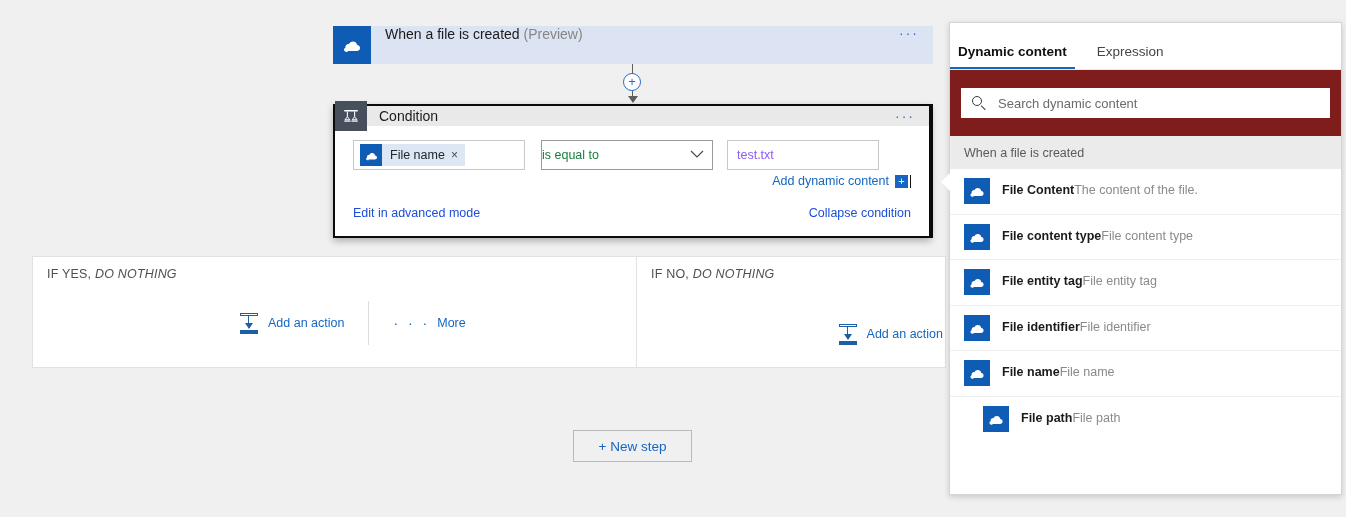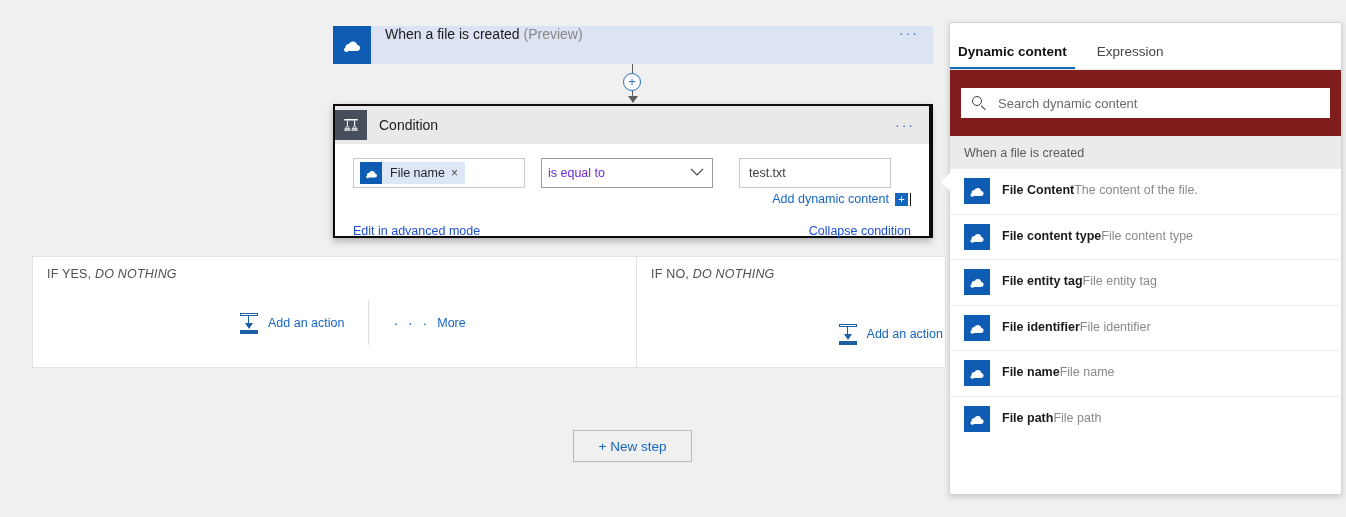--- a/index.html
+++ b/index.html
@@ -44,21 +44,21 @@
     border-left:5px solid transparent;border-right:5px solid transparent;
     border-top:7px solid #605e5c;
   }
 
   
   .cond-card{
     position:absolute;left:333px;top:104px;width:598px;height:134px;
     background:#ffffff;border:2px solid #0b0b0b;box-sizing:border-box;
     box-shadow:0 3px 7px rgba(0,0,0,.28);
   }
-  .cond-head{height:38px;display:flex;align-items:center;background:#e9e9e9;}
+  .cond-head{height:20px;display:flex;align-items:center;background:#e9e9e9;}
   .cond-icon{
     width:32px;height:30px;background:#474f5c;flex:0 0 32px;
     display:flex;align-items:center;justify-content:center;
   }
   .cond-title{margin-left:12px;font-size:14px;color:#1b1b1b;}
   .cond-ellipsis{margin-left:auto;margin-right:14px;color:#3b6ec4;letter-spacing:2px;font-size:14px;line-height:1;}
 
   .cond-body{padding:14px 18px 0 18px;position:relative;}
   .row1{display:flex;align-items:flex-start;}
 
@@ -68,29 +68,29 @@
   }
   .token{
     display:flex;align-items:center;height:22px;background:#dce6f5;
   }
   .token-ico{width:22px;height:22px;background:#0f5cb5;display:flex;align-items:center;justify-content:center;}
   .token-label{padding:0 6px 0 8px;font-size:12.5px;color:#22272e;white-space:nowrap;}
   .token-x{padding-right:7px;color:#4d4d4d;font-size:12px;cursor:pointer;}
 
   .op-select{
     margin-left:16px;width:172px;height:30px;border:1px solid #9a9a9a;background:#fff;
-    box-sizing:border-box;display:flex;align-items:center;padding:0 8px 0 6px;
-    font-size:12.5px;color:#6d28d9;
+    box-sizing:border-box;display:flex;align-items:center;padding:0 8px 0 0;
+    font-size:12.5px;color:#15803d;
   }
   .chev{margin-left:auto;color:#4a4a4a;}
 
   .val-field{
-    margin-left:26px;width:152px;height:30px;border:1px solid #c8c8c8;background:#fff;
+    margin-left:14px;width:152px;height:30px;border:1px solid #c8c8c8;background:#fff;
     box-sizing:border-box;display:flex;align-items:center;padding-left:9px;
-    font-size:12.5px;color:#404040;
+    font-size:12.5px;color:#8b5cf6;
   }
 
   .add-dyn{
     position:absolute;right:18px;top:48px;display:flex;align-items:center;
     font-size:12.5px;color:#1566c0;cursor:pointer;white-space:nowrap;
   }
   .add-dyn .plus-sq{
     margin-left:6px;width:13px;height:13px;background:#1566c0;color:#fff;
     font-size:11px;line-height:13px;text-align:center;
   }
@@ -164,21 +164,21 @@
   .dc-search input::placeholder{color:#6b6b6b;}
   .dc-group{
     height:33px;background:#ebebeb;display:flex;align-items:center;padding-left:14px;
     font-size:12.5px;color:#5a5a5a;
   }
   .dc-list{}
   .dc-item{
     height:44.5px;display:flex;align-items:center;padding:0 14px;
     border-bottom:1px solid #eeeeee;cursor:pointer;
   }
-  .dc-item:last-child{border-bottom:0;}
+  .dc-item:last-child{border-bottom:0;margin-left:19px;}
   .dc-item-ico{
     width:26px;height:26px;background:#0f5cb5;flex:0 0 26px;margin-right:12px;
     display:flex;align-items:center;justify-content:center;
   }
   .dc-item-text{display:flex;flex-direction:row;line-height:1.25;}
   .dc-item-title{font-size:12.5px;font-weight:bold;color:#1b1b1b;}
   .dc-item-sub{font-size:12.5px;color:#8a8a8a;}
   .dc-pointer{
     position:absolute;left:-9px;top:150px;width:0;height:0;
     border-top:9px solid transparent;border-bottom:9px solid transparent;

